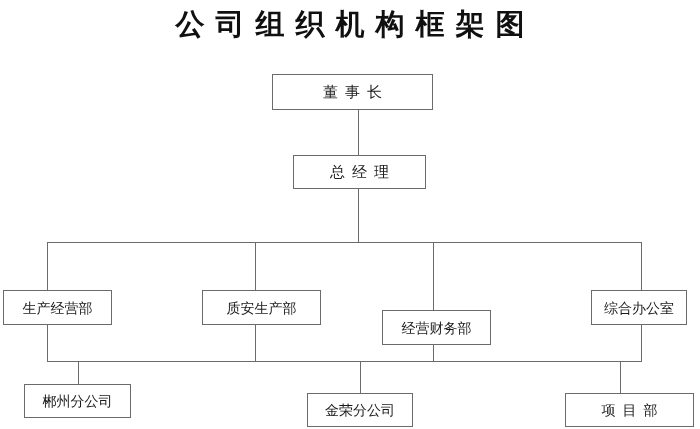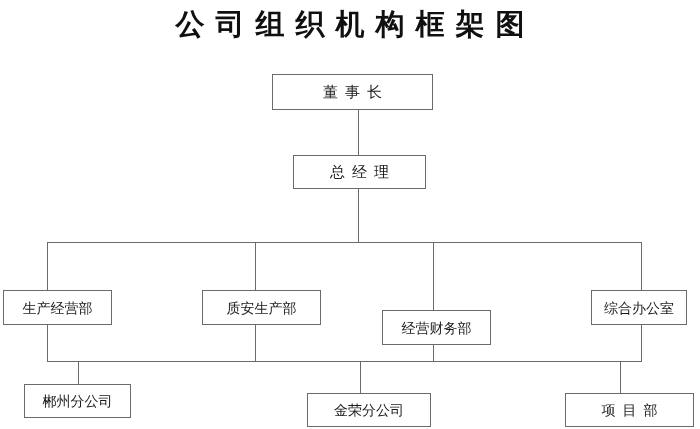--- a/index.html
+++ b/index.html
@@ -114,21 +114,21 @@
   </div>
 
   <div class="node" style="left:591px; top:290px; width:96px; height:35px;">
     <span>综合办公室</span>
   </div>
 
   <div class="node" style="left:24px; top:384px; width:107px; height:34px;">
     <span>郴州分公司</span>
   </div>
 
-  <div class="node" style="left:307px; top:393px; width:124px; height:34px;">
+  <div class="node" style="left:307px; top:393px; width:106px; height:34px;">
     <span>金荣分公司</span>
   </div>
 
   <div class="node spaced" style="left:565px; top:393px; width:129px; height:34px;">
     <span>项目部</span>
   </div>
 
 </div>
 
 </body></html>

